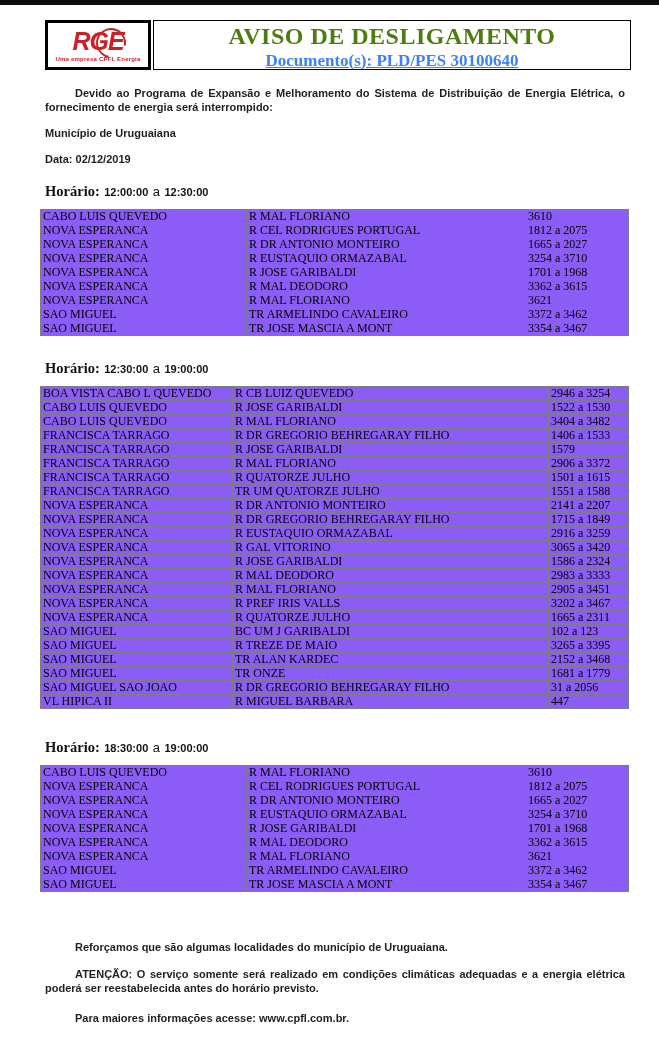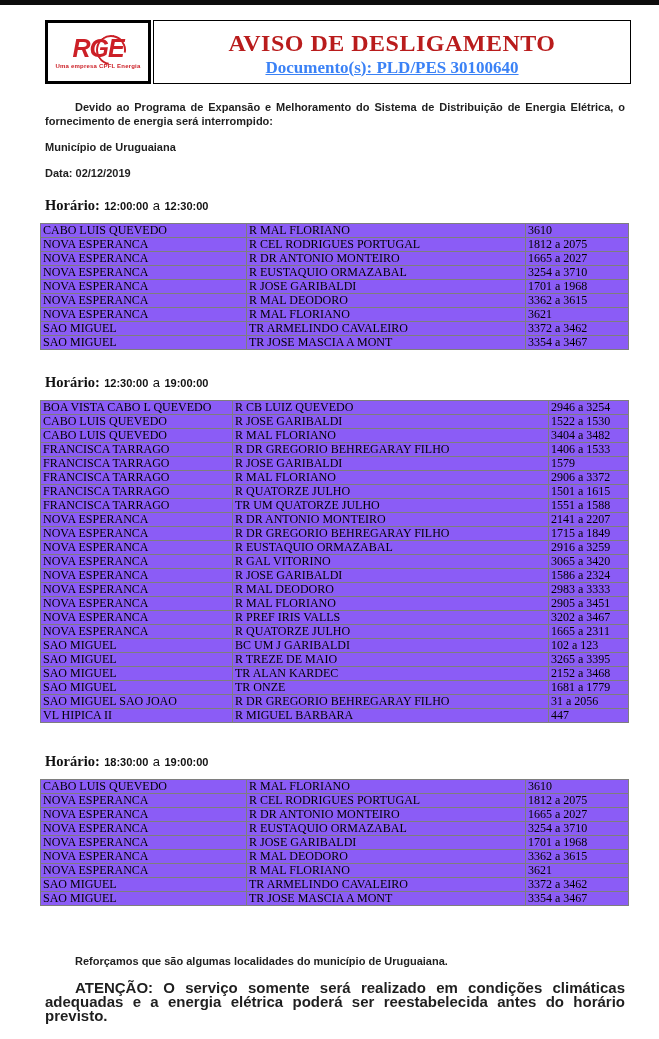--- a/index.html
+++ b/index.html
@@ -5,21 +5,21 @@
   html,body{margin:0;padding:0;background:#ffffff;}
   body{
     width:659px;height:1039px;position:relative;overflow:hidden;
     font-family:"Liberation Sans","DejaVu Sans",sans-serif;
     color:#1f1f1f;-webkit-font-smoothing:antialiased;
   }
   .top-bar{height:5px;width:659px;background:#0d0d0d;}
   .page{padding:0 28px 0 40px;}
 
   
-  .header-row{display:flex;margin:15px 0 0 5px;height:64px;}
+  .header-row{display:flex;margin:15px 0 0 5px;height:50px;}
   .logo-box{
     width:106px;box-sizing:border-box;border:3px solid #000;
     display:flex;flex-direction:column;align-items:center;justify-content:center;
     background:#fff;flex:0 0 auto;
   }
   .logo-mark{
     position:relative;font-family:"Liberation Sans",sans-serif;
     font-weight:bold;font-style:italic;font-size:25px;line-height:25px;
     letter-spacing:-1px;
   }
@@ -30,21 +30,21 @@
     pointer-events:none;
   }
   .logo-tagline{font-size:6px;font-weight:bold;margin-top:2px;letter-spacing:0.2px;}
   .title-box{
     flex:1;box-sizing:border-box;border:1px solid #000;margin-left:2px;
     display:flex;flex-direction:column;align-items:center;justify-content:center;
     background:#fff;
   }
   .doc-title{
     font-family:"Liberation Serif","DejaVu Serif",serif;
-    font-weight:bold;font-size:24px;line-height:26px;letter-spacing:0.5px;color:#b91c1c;
+    font-weight:bold;font-size:24px;line-height:26px;letter-spacing:0.5px;color:#4d7c0f;
   }
   .doc-subtitle{
     font-family:"Liberation Serif","DejaVu Serif",serif;
     font-weight:bold;font-size:17px;line-height:14px;color:#3b82f6;
     text-decoration:underline;margin-top:5px;
   }
 
   
   .intro-par{
     margin:16px 0 0 5px;width:580px;
@@ -76,21 +76,21 @@
     padding:0 2px;overflow:hidden;white-space:nowrap;
   }
   table.sched{border:1px solid #4a4a4a;}
   table.t13 col.c1{width:206px;} table.t13 col.c2{width:279px;} table.t13 col.c3{width:103px;}
   table.t2  col.c1{width:192px;} table.t2  col.c2{width:316px;} table.t2  col.c3{width:80px;}
   .gap-mid{margin-top:24px;}
   .gap-big{margin-top:30px;}
 
   
   .footer-note{margin:48px 0 0 5px;font-size:11px;font-weight:bold;line-height:14px;text-indent:30px;}
-  .footer-attention{margin:13px 2px 0 5px;width:580px;font-size:15px;font-weight:bold;line-height:14px;text-align:justify;text-indent:30px;}
+  .footer-attention{margin:13px 2px 0 5px;width:580px;font-size:11px;font-weight:bold;line-height:14px;text-align:justify;text-indent:30px;}
   .footer-info{margin:16px 0 0 5px;font-size:11px;font-weight:bold;line-height:14px;text-indent:30px;}
 </style>
 </head>
 <body>
 
 <div class="top-bar"></div>
 
 <div class="page">
 
   <div class="header-row">

